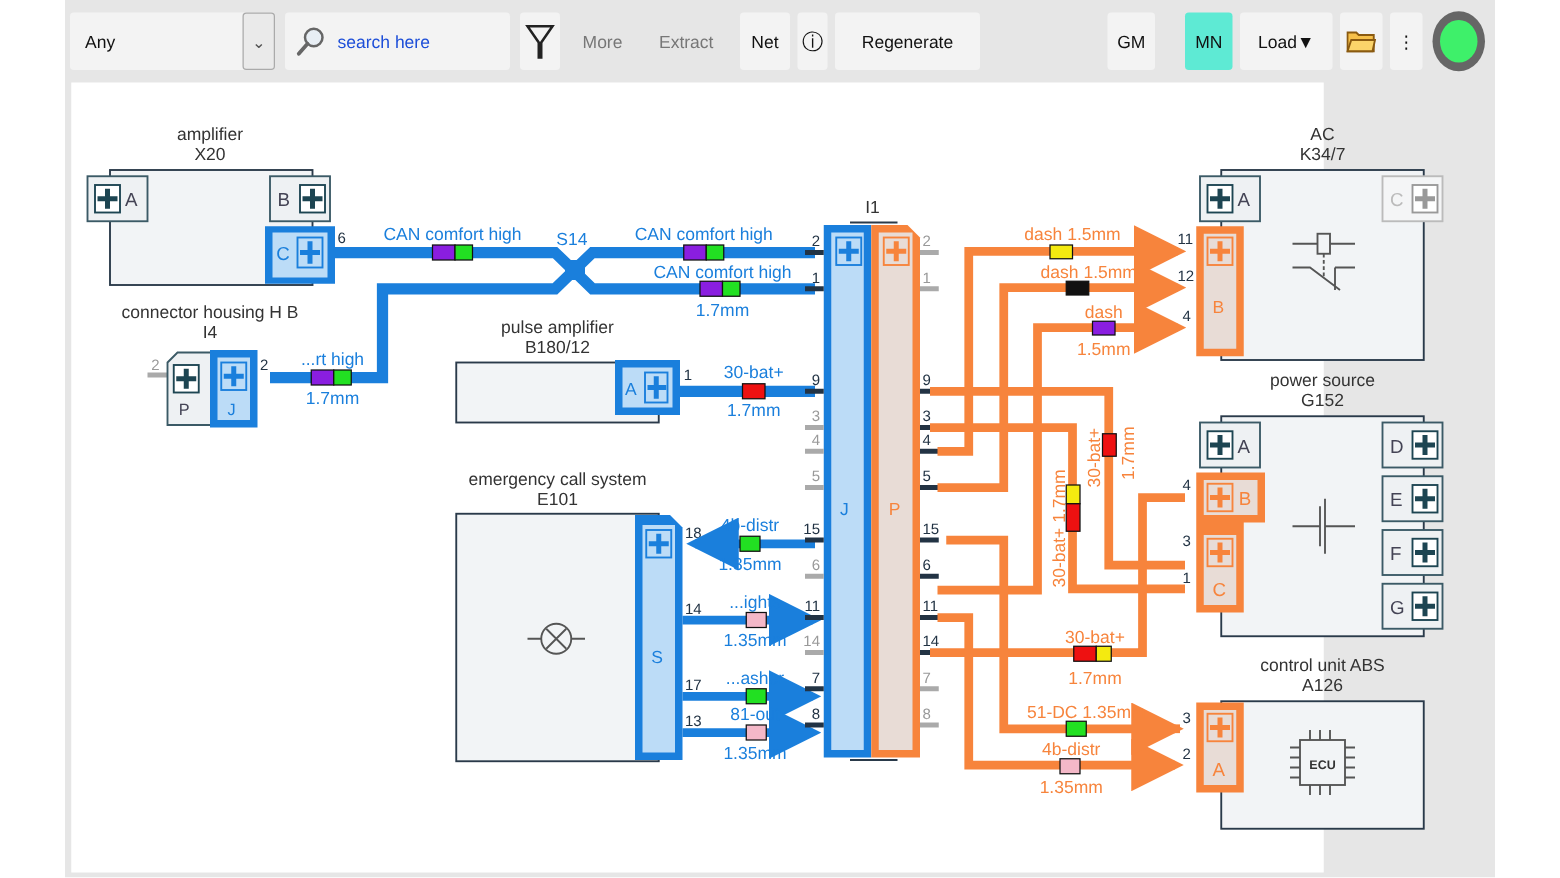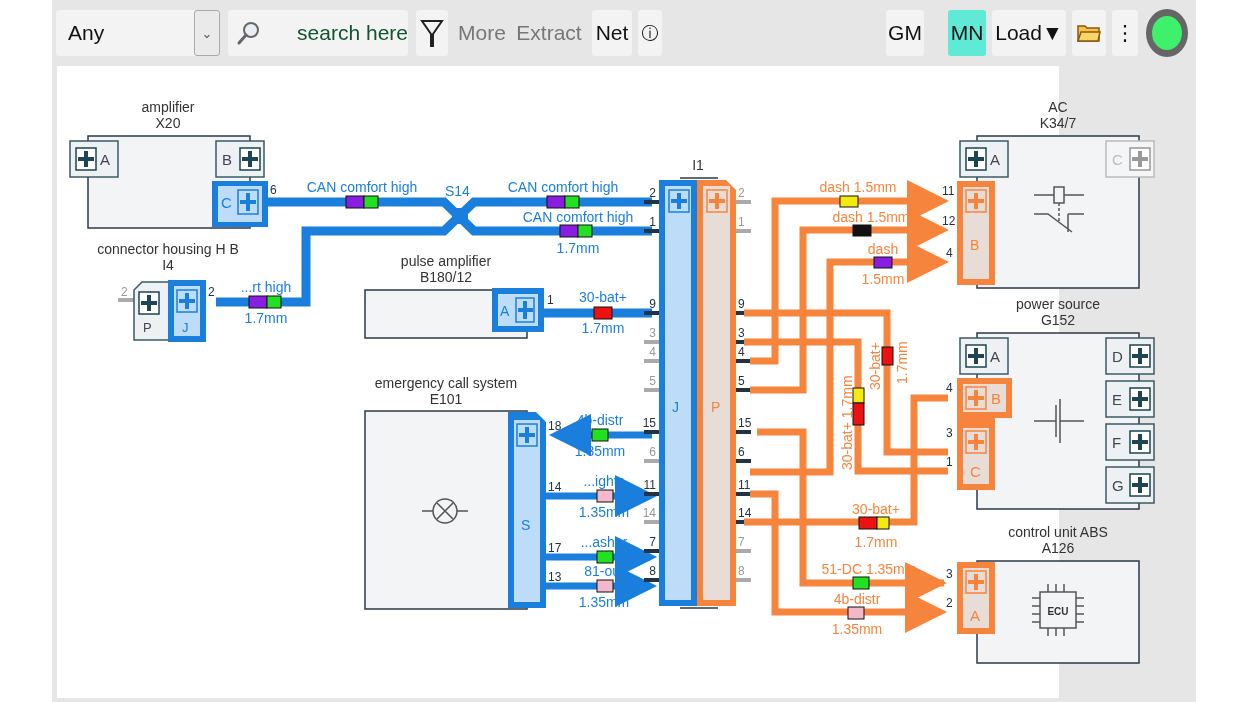--- a/index.html
+++ b/index.html
@@ -1,24 +1,24 @@
 <!DOCTYPE html>
 <html><head>
 <meta charset="utf-8">
 <style>
   html, body { margin:0; padding:0; background:#ffffff; }
   body { width:1248px; height:702px; position:relative; overflow:hidden; font-family:"Liberation Sans", sans-serif; }
   .frame { position:absolute; left:52px; top:0; width:1144px; height:702px; background:#e6e6e6; }
   .toolbar { position:absolute; left:52px; top:0; width:1144px; height:64px; background:#e6e6e6; }
-  .tb { position:absolute; top:10px; height:46px; background:#f3f3f3; border-radius:3px; display:flex; align-items:center; justify-content:center; font-size:21px; color:#111; box-sizing:border-box; }
+  .tb { position:absolute; top:10px; height:46px; background:#f3f3f3; border-radius:3px; display:flex; align-items:center; justify-content:center; font-size:14px; color:#111; box-sizing:border-box; }
   .tb.flat { background:transparent; color:#777; }
   .tb.active { background:#5eead4; }
   .sel { left:4px; width:164px; justify-content:flex-start; padding-left:12px; color:#111; }
   .sel-btn { left:142px; width:26px; background:#eaeaea; border:1px solid #aaa; font-size:13px; color:#555; }
-  .search { left:176px; width:180px; justify-content:space-between; padding-left:8px; color:#14532d; }
+  .search { left:176px; width:180px; justify-content:flex-start; padding-left:8px; color:#1d4ed8; }
   .canvas { position:absolute; left:57px; top:66px; width:1002px; height:632px; background:#ffffff; }
   svg text { font-family:"Liberation Sans", sans-serif; }
 </style>
 </head>
 <body>
 
 <div class="frame"></div>
 
 <div class="toolbar">
   <div class="tb sel">
@@ -34,20 +34,21 @@
   </div>
   <div class="tb" style="left:364px;width:32px">
     <svg width="24" height="30" viewBox="0 0 24 30">
       <path d="M2 3 L22 3 L13 16 L13 28 L11 28 L11 16 Z" fill="none" stroke="#222" stroke-width="2"></path>
     </svg>
   </div>
   <div class="tb flat" style="left:404px;width:52px">More</div>
   <div class="tb flat" style="left:462px;width:70px">Extract</div>
   <div class="tb" style="left:540px;width:40px">Net</div>
   <div class="tb" style="left:586px;width:24px;font-size:17px">ⓘ</div>
+  <div class="tb" style="left:616px;width:116px">Regenerate</div>
   <div class="tb" style="left:834px;width:38px">GM</div>
   <div class="tb active" style="left:896px;width:38px">MN</div>
   <div class="tb" style="left:940px;width:74px">Load▼</div>
   <div class="tb" style="left:1020px;width:34px">
     <svg width="24" height="20" viewBox="0 0 24 20">
       <path d="M1 3 L8 3 L10 5 L22 5 L22 18 L1 18 Z" fill="#f6c04a" stroke="#8a5a10" stroke-width="1.5"></path>
       <path d="M1 18 L4 9 L23 9 L21 18 Z" fill="#fbd46a" stroke="#8a5a10" stroke-width="1.5"></path>
     </svg>
   </div>
   <div class="tb" style="left:1060px;width:26px">⋮</div>

